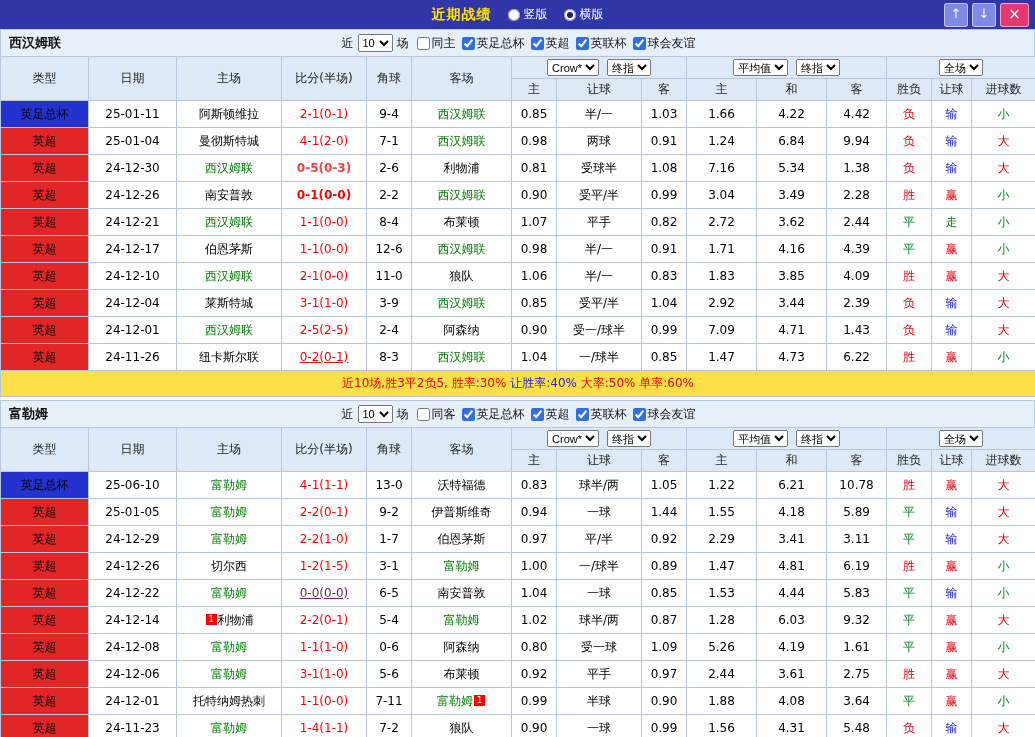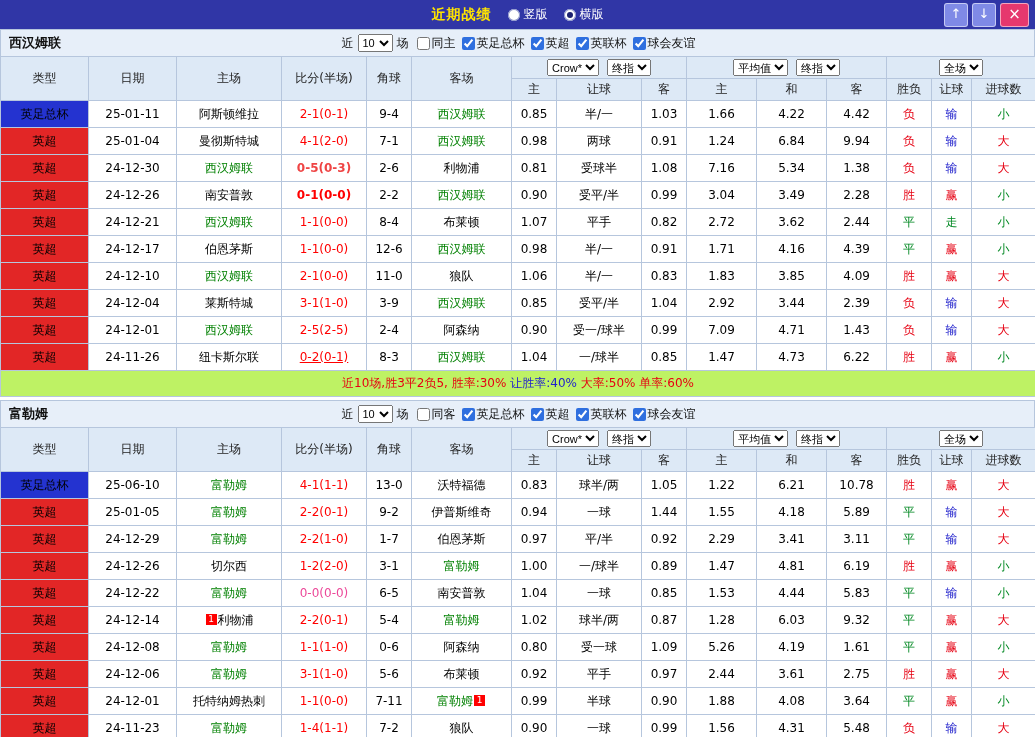--- a/index.html
+++ b/index.html
@@ -28,21 +28,21 @@
   .cb input{width:13px;height:13px;margin:0 2px 0 0;accent-color:#2f6fdf;}
 
   
   table.results{width:1035px;border-collapse:collapse;table-layout:fixed;}
   .results th,.results td{border:1px solid #b6c6dd;text-align:center;font-size:12px;overflow:hidden;white-space:nowrap;padding:0;}
   .results thead th{background:#dde9f6;font-weight:normal;height:21px;color:#222;}
   .results thead select{font-size:11px;height:17px;margin:0 2px;}
   .results tbody td{height:26px;background:#fff;color:#000;}
   td.league-cell{color:#fff;}
   .card-badge{display:inline-block;background:#f00;color:#fff;font-size:9px;width:11px;height:11px;line-height:11px;vertical-align:2px;margin:0 1px;}
-  .summary-cell{height:25px;background:#bef264;font-size:12px;margin-top:9px;}
+  .summary-cell{height:25px;background:#fde047;font-size:12px;margin-top:9px;}
   .section.second{margin-top:3px;}
 </style>
 </head>
 <body>
 
 <div class="window">
 
   <div class="titlebar">
     <div class="title-group">
       <span class="page-title">近期战绩</span>
@@ -449,38 +449,38 @@
             <td class="odds-cell">3.41</td>
             <td class="odds-cell">3.11</td>
             <td class="res-cell" style="color: rgb(0, 136, 34);">平</td>
             <td class="res-cell" style="color: rgb(34, 34, 204);">输</td>
             <td class="res-cell" style="color: rgb(230, 0, 18);">大</td>
           </tr>
           <tr class="match-row">
             <td class="league-cell" style="background: rgb(226, 38, 38);">英超</td>
             <td class="date-cell">24-12-26</td>
             <td class="team-cell"><span class="team">切尔西</span></td>
-            <td class="score-cell" style="color: rgb(255, 0, 0);">1-2(2-0)</td>
+            <td class="score-cell" style="color: rgb(255, 0, 0);">1-2(1-5)</td>
             <td class="corner-cell">3-1</td>
             <td class="team-cell"><span class="team" style="color: rgb(0, 128, 0);">富勒姆</span></td>
             <td class="odds-cell">1.00</td>
             <td class="odds-cell">一/球半</td>
             <td class="odds-cell">0.89</td>
             <td class="odds-cell">1.47</td>
             <td class="odds-cell">4.81</td>
             <td class="odds-cell">6.19</td>
             <td class="res-cell" style="color: rgb(230, 0, 18);">胜</td>
             <td class="res-cell" style="color: rgb(230, 0, 18);">赢</td>
             <td class="res-cell" style="color: rgb(0, 136, 34);">小</td>
           </tr>
           <tr class="match-row">
             <td class="league-cell" style="background: rgb(226, 38, 38);">英超</td>
             <td class="date-cell">24-12-22</td>
             <td class="team-cell"><span class="team" style="color: rgb(0, 128, 0);">富勒姆</span></td>
-            <td class="score-cell" style="color: #ec4899;">0-0(0-0)</td>
+            <td class="score-cell" style="color: #701a75; text-decoration: underline;">0-0(0-0)</td>
             <td class="corner-cell">6-5</td>
             <td class="team-cell"><span class="team">南安普敦</span></td>
             <td class="odds-cell">1.04</td>
             <td class="odds-cell">一球</td>
             <td class="odds-cell">0.85</td>
             <td class="odds-cell">1.53</td>
             <td class="odds-cell">4.44</td>
             <td class="odds-cell">5.83</td>
             <td class="res-cell" style="color: rgb(0, 136, 34);">平</td>
             <td class="res-cell" style="color: rgb(34, 34, 204);">输</td>

